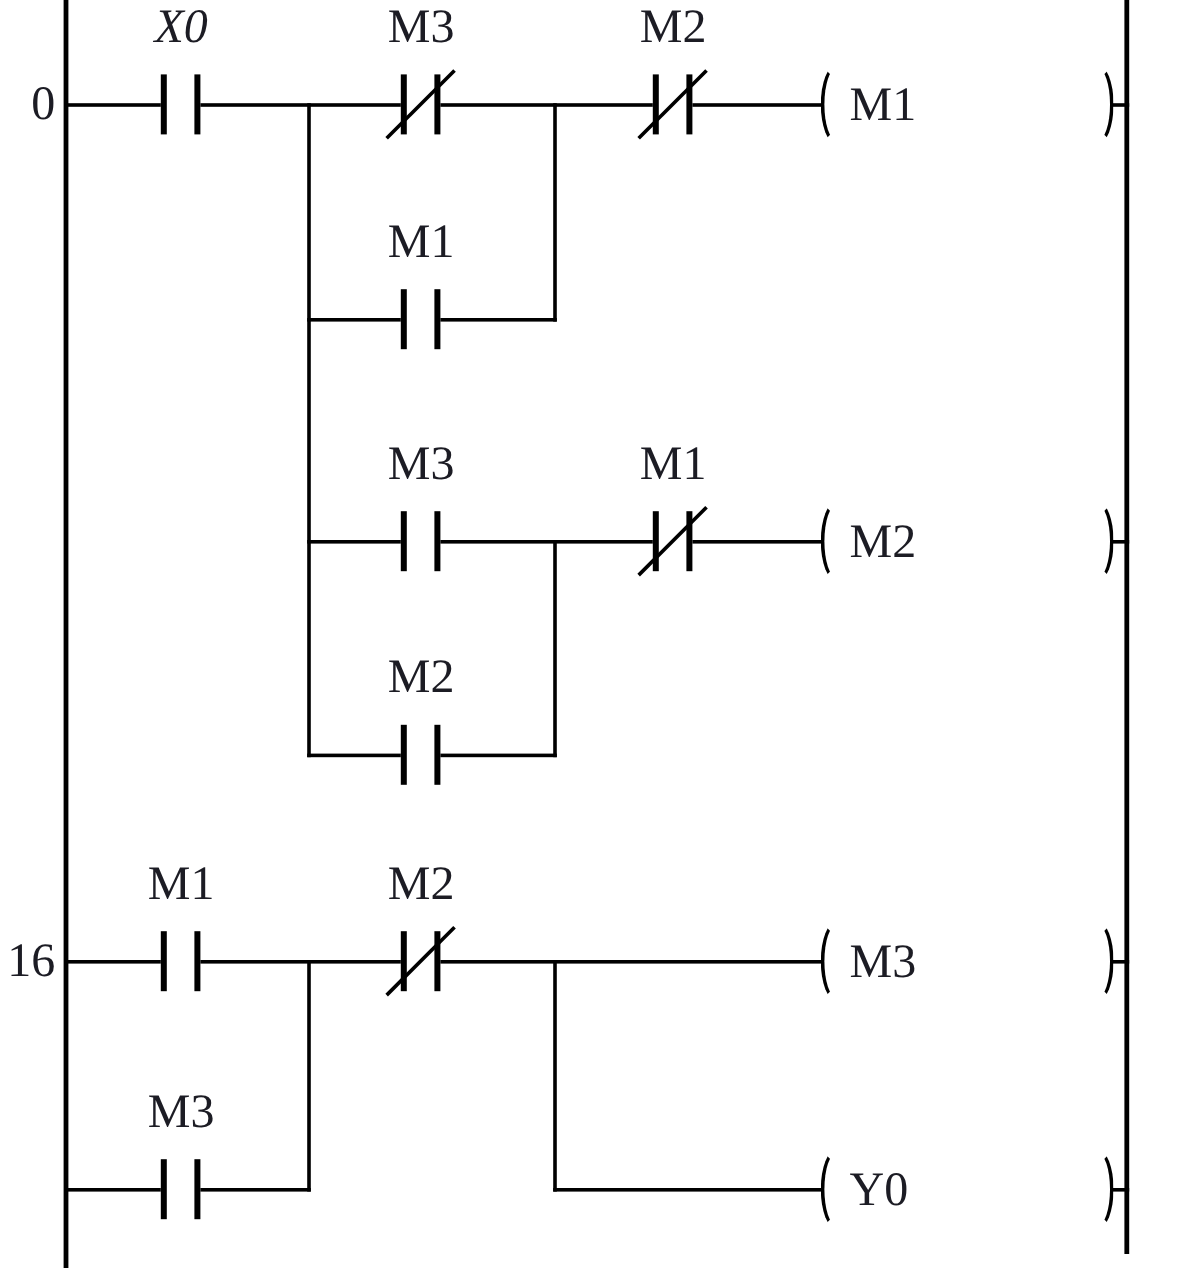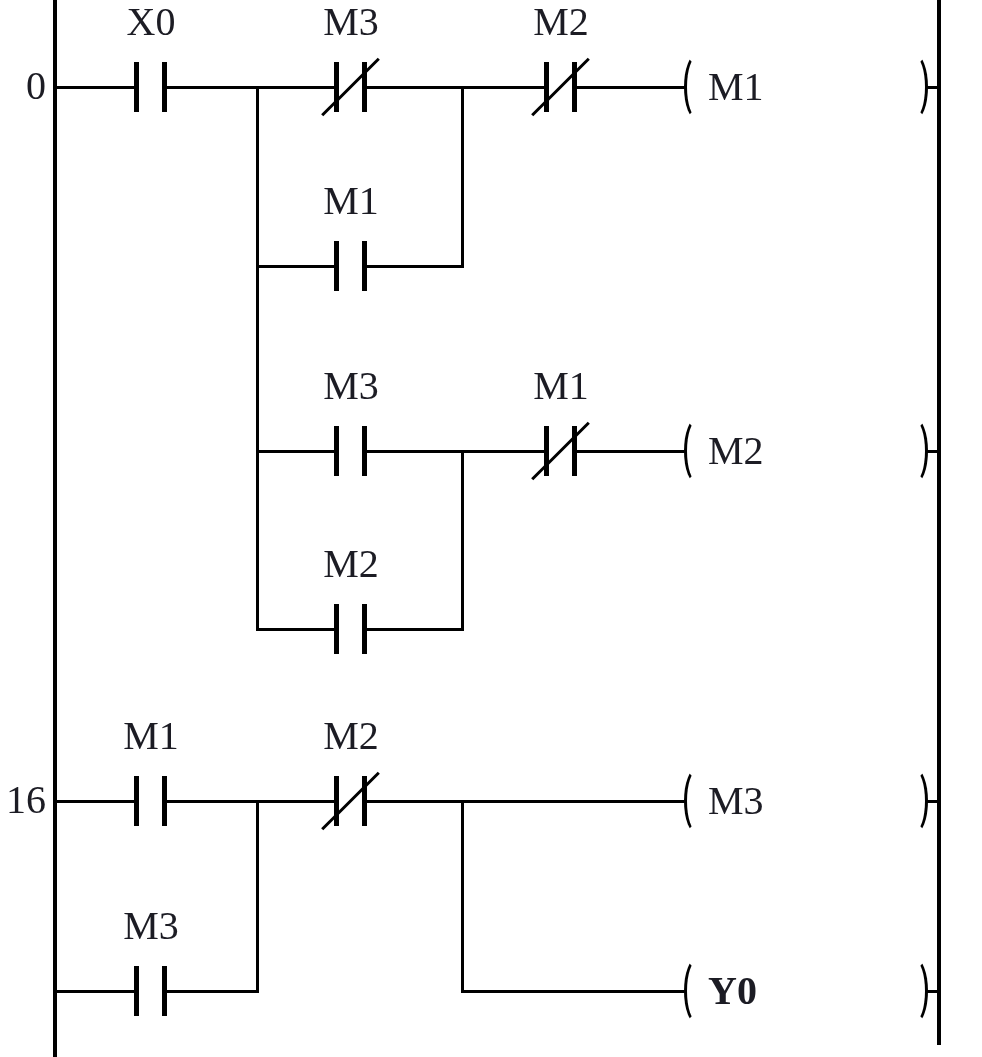--- a/index.html
+++ b/index.html
@@ -54,21 +54,21 @@
   <div class="contact" style="left:334px; top:62px;">
     <div class="cbar b1"></div>
     <div class="cbar b2"></div>
     <div class="slash"></div>
   </div>
   <div class="contact" style="left:544px; top:62px;">
     <div class="cbar b1"></div>
     <div class="cbar b2"></div>
     <div class="slash"></div>
   </div>
-  <div class="lbl" style="left:151px; top:0;">X0</div>
+  <div class="lbl" style="left:151px; top:0;font-style:italic;">X0</div>
   <div class="lbl" style="left:351px; top:0;">M3</div>
   <div class="lbl" style="left:561px; top:0;">M2</div>
 
   <div class="coil" style="left:684px; top:54px;">
     <div class="arc arc-l"></div>
     <div class="arc arc-r"></div>
     <div class="coil-label">M1</div>
   </div>
 
   <div class="v" style="left:256px; top:86px;  height:545px;"></div>
@@ -143,19 +143,19 @@
   <div class="h" style="left:167px; top:990px; width:92px;"></div>
   <div class="h" style="left:461px; top:990px; width:225px;"></div>
   <div class="h" style="left:926px; top:990px; width:15px;"></div>
 
   <div class="contact" style="left:134px; top:966px;">
     <div class="cbar b1"></div>
     <div class="cbar b2"></div>
   </div>
   <div class="lbl" style="left:151px; top:904px;">M3</div>
 
-  <div class="coil" style="left:684px; top:958px;font-weight:bold;">
+  <div class="coil" style="left:684px; top:958px;">
     <div class="arc arc-l"></div>
     <div class="arc arc-r"></div>
     <div class="coil-label">Y0</div>
   </div>
 
 </div>
 
 </body></html>

